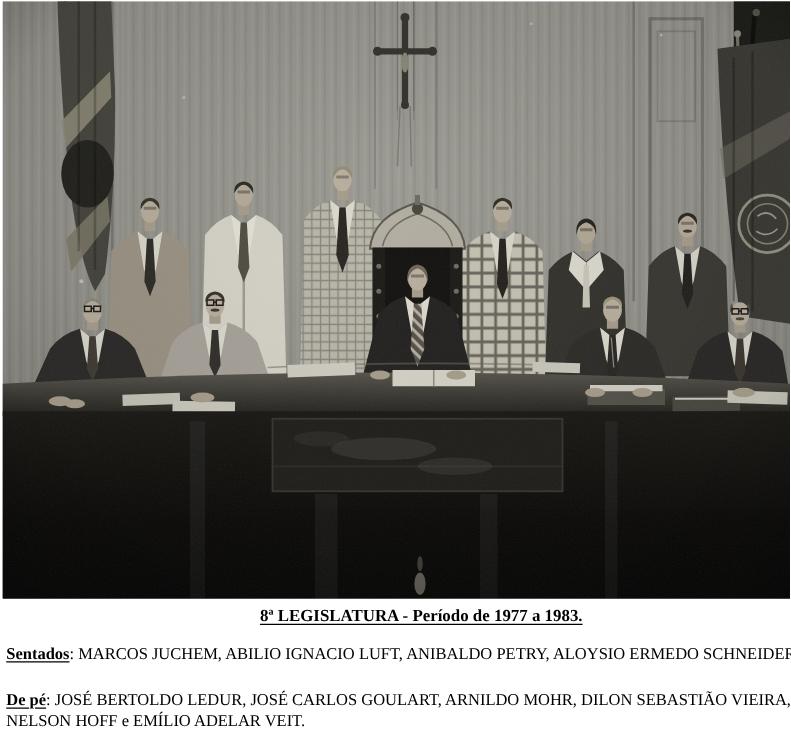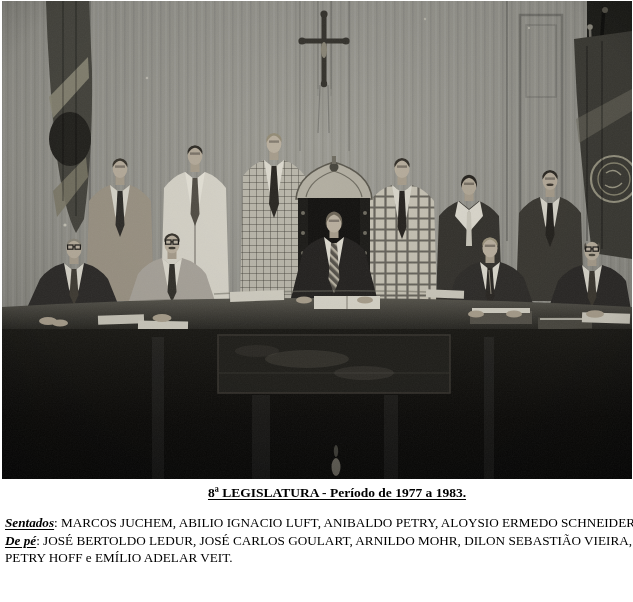--- a/index.html
+++ b/index.html
@@ -11,22 +11,22 @@
   .caption-title{
     margin:6px 0 0 0;text-align:center;
     font-weight:bold;font-size:13.5px;line-height:16px;
   }
   .caption-title .t{text-decoration:underline;text-underline-offset:2px;padding-left:41px;}
   .cap{
     margin:0;padding:0 5px;font-size:13.2px;line-height:17.5px;
     white-space:nowrap;
   }
   .cap.first{margin-top:13px;}
-  .cap.second{}
-  .lead{font-weight:bold;text-decoration:underline;text-underline-offset:2px;font-style:italic;}
+  .cap.second{margin-top:19px;}
+  .lead{font-weight:bold;text-decoration:underline;text-underline-offset:2px;}
 </style>
 </head>
 <body>
 
 <div class="photo-wrap">
 <svg width="630" height="478" viewBox="0 0 630 478" xmlns="http://www.w3.org/2000/svg">
   <defs>
     <radialGradient id="wallG" cx="50%" cy="28%" r="85%">
       <stop offset="0%" stop-color="#9c9b93"></stop>
       <stop offset="55%" stop-color="#908f88"></stop>
@@ -323,14 +323,14 @@
   <rect x="0" y="0" width="630" height="478" fill="url(#vig)"></rect>
   <rect x="0" y="0" width="630" height="478" filter="url(#grain)" opacity="0.06"></rect>
 </svg>
 </div>
 
 <div class="caption">
   <div class="caption-title">
     <span class="t">8ª LEGISLATURA - Período de 1977 a 1983.</span>
   </div>
   <p class="cap first"><span class="lead">Sentados</span><span>: MARCOS JUCHEM, ABILIO IGNACIO LUFT, ANIBALDO PETRY, ALOYSIO ERMEDO SCHNEIDER e</span><br></p>
-  <p class="cap second"><span class="lead">De pé</span><span>: JOSÉ BERTOLDO LEDUR, JOSÉ CARLOS GOULART, ARNILDO MOHR, DILON SEBASTIÃO VIEIRA,</span><br><span>PETRY HOFF e EMÍLIO ADELAR VEIT.</span></p>
+  <p class="cap second"><span class="lead">De pé</span><span>: JOSÉ BERTOLDO LEDUR, JOSÉ CARLOS GOULART, ARNILDO MOHR, DILON SEBASTIÃO VIEIRA,</span><br><span>NELSON HOFF e EMÍLIO ADELAR VEIT.</span></p>
 </div>
 
 </body></html>

